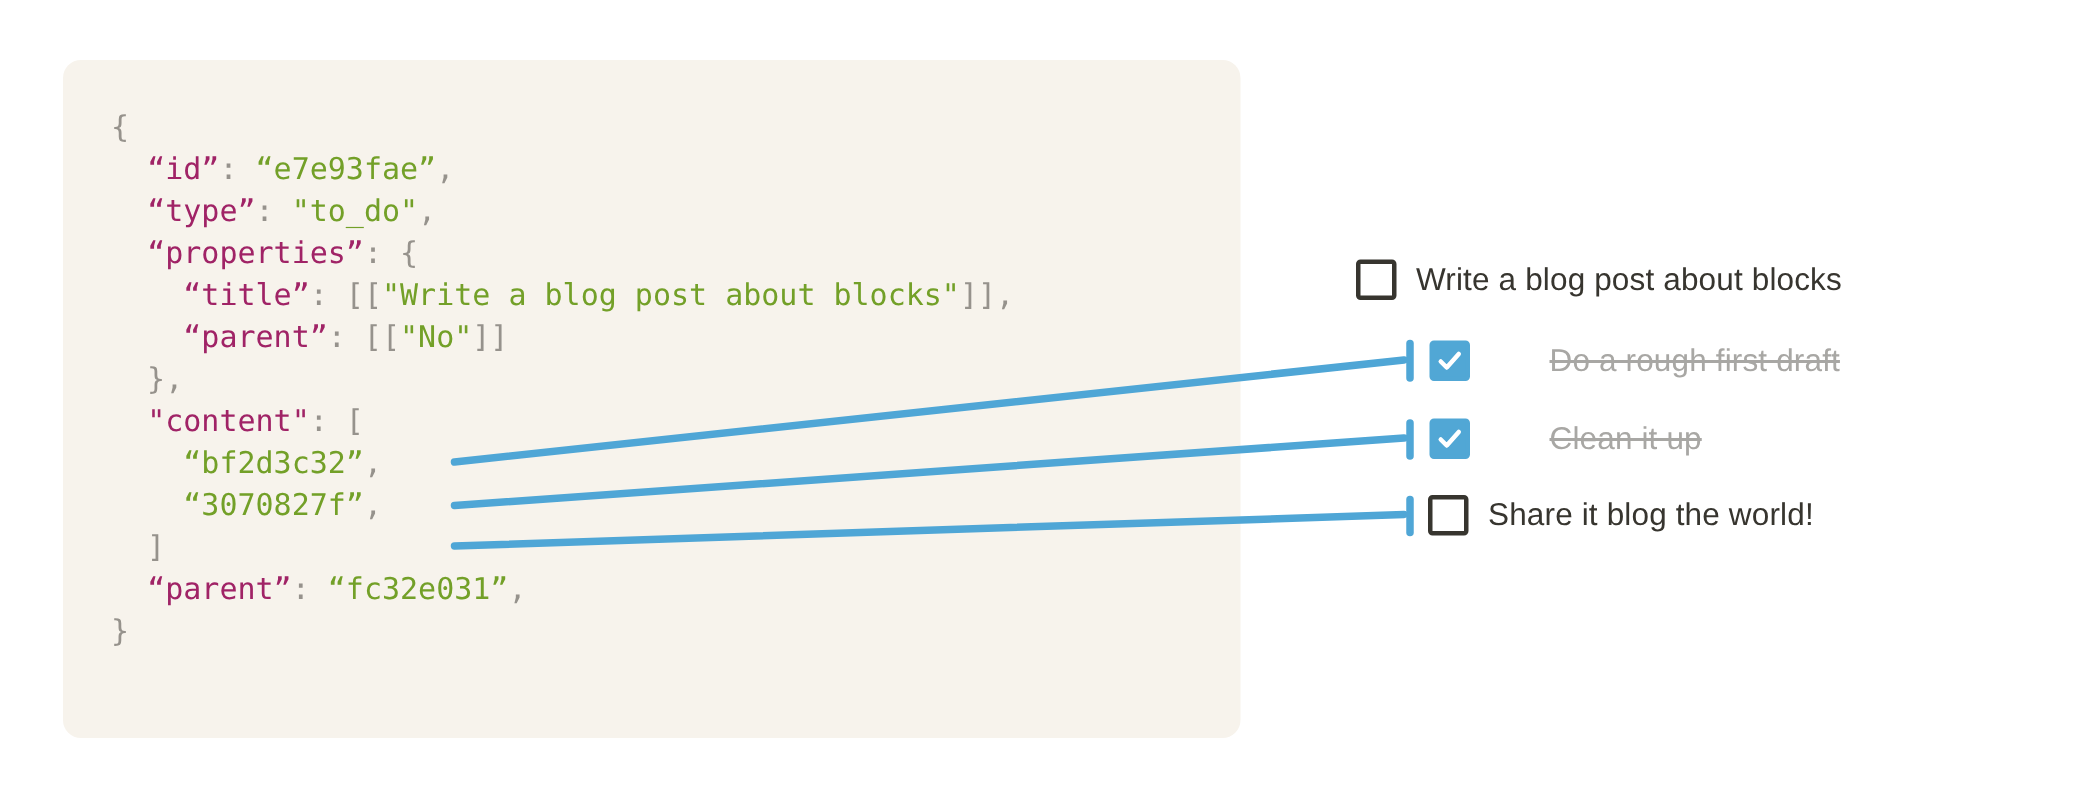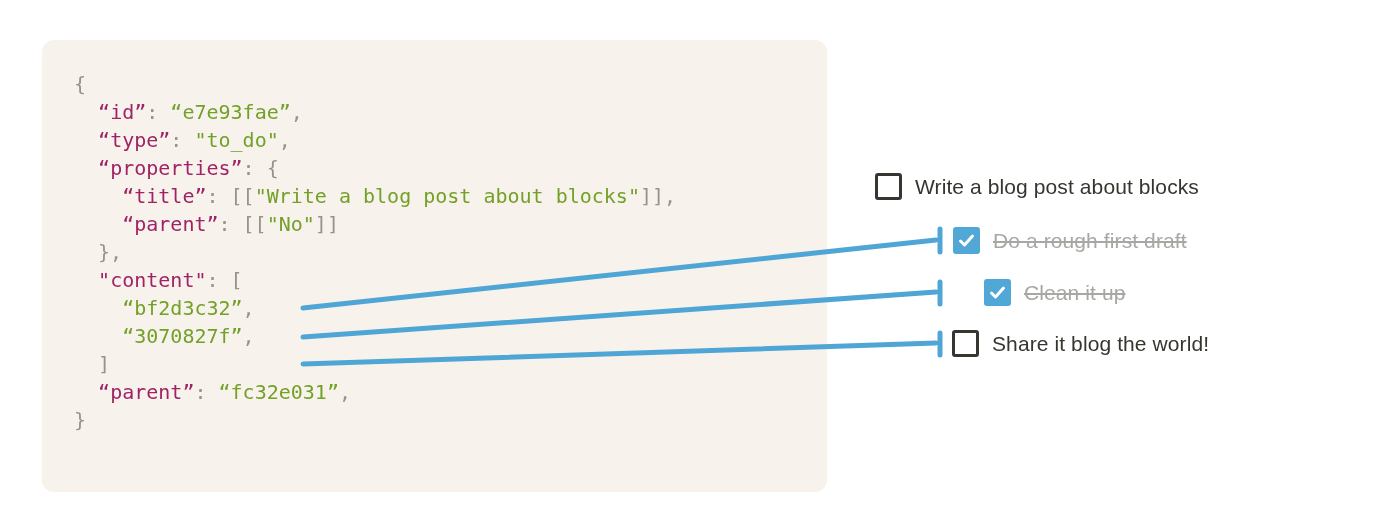--- a/index.html
+++ b/index.html
@@ -38,20 +38,21 @@
   }
   .checkbox.checked .check{display:block;}
   .todo-label{
     font-size:21px;line-height:27px;color:var(--todo-text,#37352f);
     letter-spacing:0.1px;white-space:nowrap;
   }
   .todo-label.struck{
     color:var(--todo-done-text,#a8a7a4);
     text-decoration:line-through;
     text-decoration-thickness:2px;
+    margin-left:40px;
   }
 </style>
 </head>
 <body>
 
 <div class="stage">
 
   <div class="code-block">
     <div id="code-lines">
         <div class="code-line"><span class="p">{</span></div>
@@ -78,37 +79,37 @@
     <g>
       <line class="conn" x1="303" y1="337" x2="936" y2="292"></line>
       <line class="conn" x1="940" y1="282" x2="940" y2="304"></line>
     </g>
     <g>
       <line class="conn" x1="303" y1="364" x2="936" y2="343"></line>
       <line class="conn" x1="940" y1="333" x2="940" y2="355"></line>
     </g>
   </svg>
 
-  <div class="todo-item" id="todo-0" style="left:875px;top:173px;">
+  <div class="todo-item" id="todo-0" style="left:904px;top:173px;">
     <span class="checkbox">
       
     </span>
     <span class="todo-label">Write a blog post about blocks</span>
   </div>
 
   <div class="todo-item" id="todo-1" style="left:953px;top:227px;">
     <span class="checkbox checked">
       <svg class="check" width="17" height="15" viewBox="0 0 17 15">
         <polyline points="2.5,8 6.5,12 14.5,3" stroke="#ffffff" stroke-width="3" fill="none" stroke-linecap="round" stroke-linejoin="round"></polyline>
       </svg>
     </span>
     <span class="todo-label struck">Do a rough first draft</span>
   </div>
 
-  <div class="todo-item" id="todo-2" style="left:984px;top:279px;text-align:right;">
+  <div class="todo-item" id="todo-2" style="left:953px;top:279px;text-align:right;">
     <span class="checkbox checked">
       <svg class="check" width="17" height="15" viewBox="0 0 17 15">
         <polyline points="2.5,8 6.5,12 14.5,3" stroke="#ffffff" stroke-width="3" fill="none" stroke-linecap="round" stroke-linejoin="round"></polyline>
       </svg>
     </span>
     <span class="todo-label struck">Clean it up</span>
   </div>
 
   <div class="todo-item" id="todo-3" style="left:952px;top:330px;">
     <span class="checkbox">

